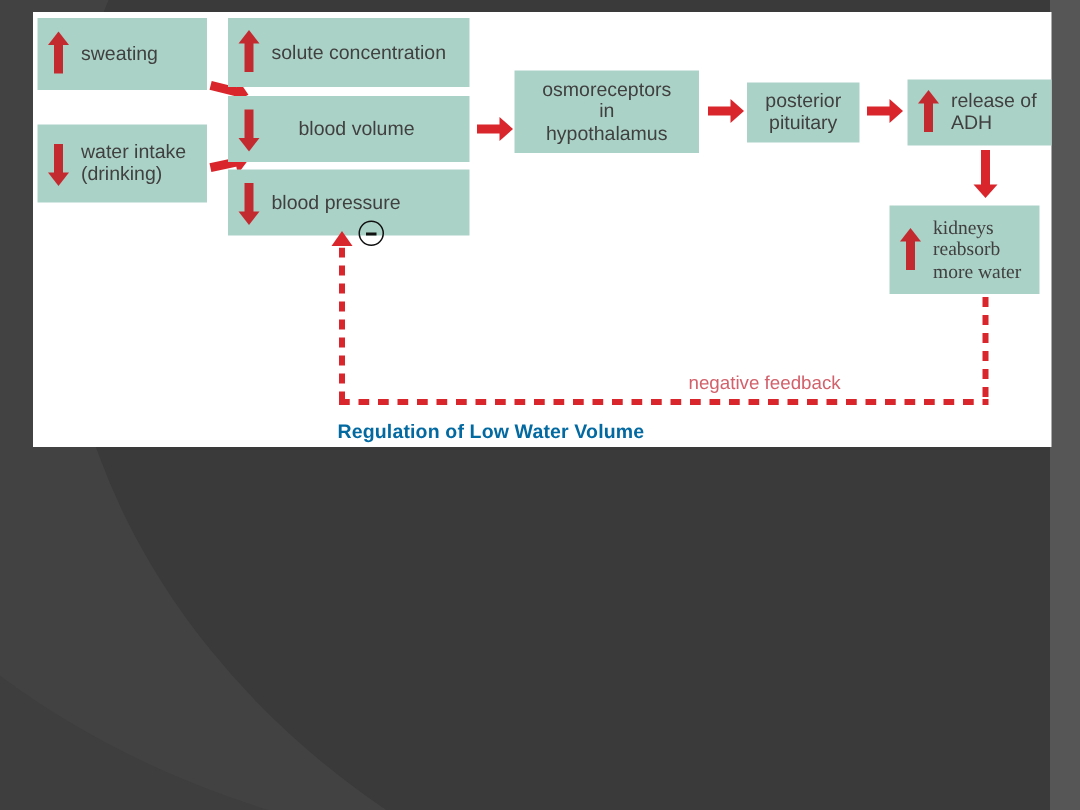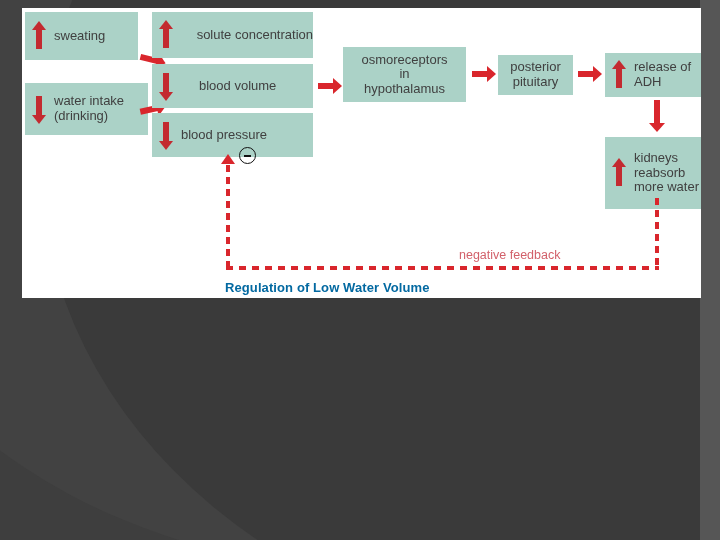--- a/index.html
+++ b/index.html
@@ -212,39 +212,39 @@
   <div id="panel">
 
     <div class="box arrowleft" style="left:3px; top:4px; width:113px; height:48px;">
       <span class="vark up">
         <span class="head"></span>
           <span class="shaft"></span>
       </span>
       <span class="label">sweating</span>
     </div>
 
-    <div class="box arrowleft" style="left:3px; top:75px; width:123px; height:52px;">
+    <div class="box arrowleft" style="left:3px; top:75px; width:113px; height:52px;">
       <span class="vark down">
         <span class="shaft"></span>
           <span class="head"></span>
       </span>
       <span class="label">water intake
 (drinking)</span>
     </div>
 
     <div class="harrow" style="left:118px; top:44px; width:26px; transform:rotate(14deg);">
       <span class="shaft" style="width:20px;"></span>
         <span class="head"></span>
     </div>
     <div class="harrow" style="left:118px; top:93px; width:26px; transform:rotate(-12deg);">
       <span class="shaft" style="width:20px;"></span>
         <span class="head"></span>
     </div>
 
-    <div class="box arrowleft" style="left:130px; top:4px; width:161px; height:46px;justify-content:space-between;">
+    <div class="box arrowleft" style="left:130px; top:4px; width:161px; height:46px;">
       <span class="vark up">
         <span class="head"></span>
           <span class="shaft"></span>
       </span>
       <span class="label">solute concentration</span>
     </div>
 
     <div class="box arrowleft" style="left:130px; top:56px; width:161px; height:44px;">
       <span class="vark down">
         <span class="shaft"></span>
@@ -294,21 +294,21 @@
       </span>
       <span class="label">release of
 ADH</span>
     </div>
 
     <div class="varrow" style="left:627px; top:92px; height:32px;">
       <span class="shaft" style="height:24px;"></span>
         <span class="head"></span>
     </div>
 
-    <div class="box arrowleft" style="left:583px; top:129px; width:100px; height:72px;">
+    <div class="box arrowleft" style="left:571px; top:129px; width:100px; height:59px;font-family:Liberation Serif, serif;">
       <span class="vark up">
         <span class="head"></span>
           <span class="shaft"></span>
       </span>
       <span class="label">kidneys
 reabsorb
 more water</span>
     </div>
 
     <div class="dash-v" style="left:633px; top:190px; height:72px;"></div>

